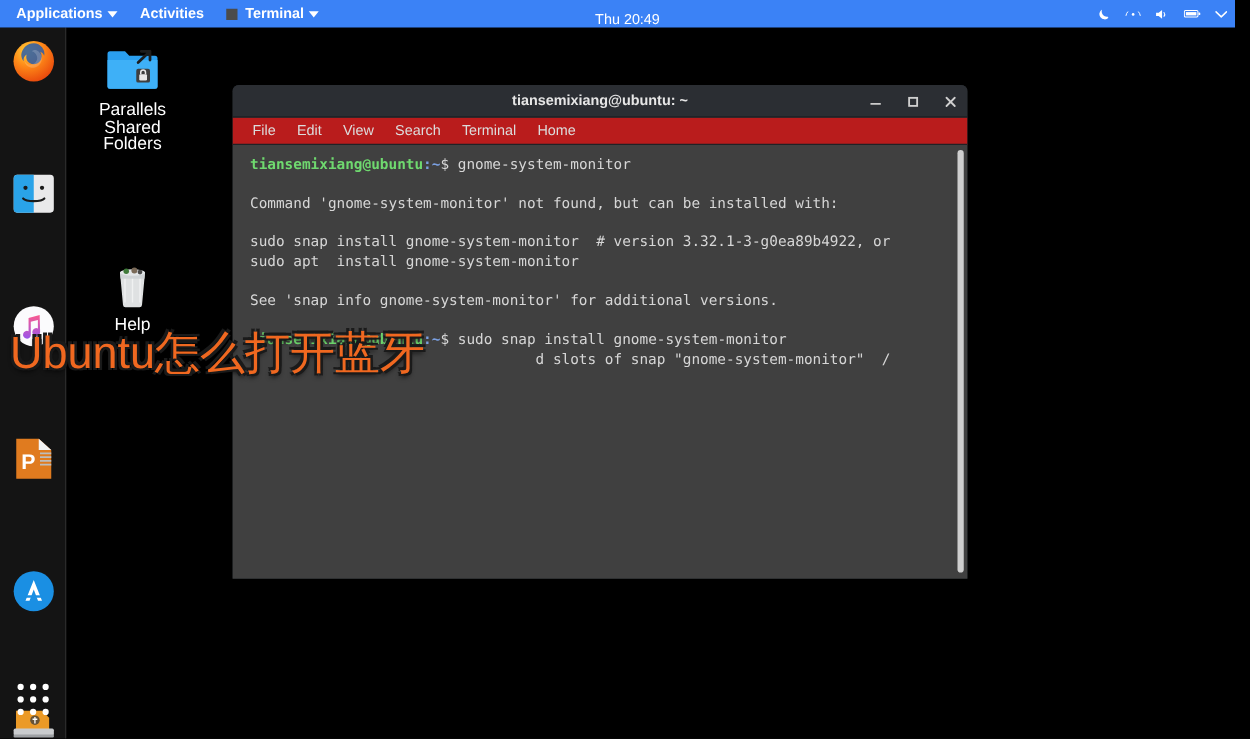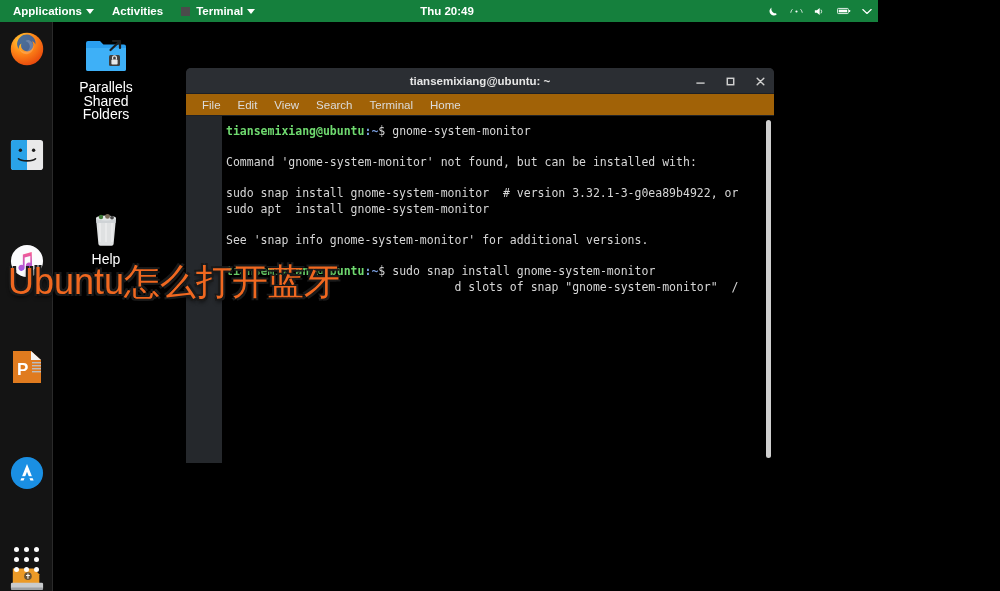--- a/index.html
+++ b/index.html
@@ -12,23 +12,23 @@
   #screen {
     position: relative;
     width: 1000px; height: 591px;
     background: #000000;
     overflow: hidden;
   }
 
   
   #topbar {
     position: absolute; left: 0; top: 0;
-    width: 878px; height: 22px;
-    background: #15803d;
-    display: flex; align-items: center;
+    width: 988px; height: 22px;
+    background: #3b82f6;
+    display: flex; align-items: flex-end;
     color: #ffffff;
     font-size: 11.5px; font-weight: bold;
     z-index: 40;
   }
   .tb-item {
     display: flex; align-items: center; gap: 4px;
     padding: 0 9px; height: 22px;
     white-space: nowrap;
   }
   .tb-left { display: flex; align-items: center; margin-left: 4px; }
@@ -41,21 +41,21 @@
   }
   .tb-appicon {
     width: 9px; height: 9px;
     background: #4b4b4b;
     display: inline-block;
     margin-right: 2px;
   }
   #tb-clock {
     position: absolute; left: 16px; right: 0;
     text-align: center;
-    font-size: 11.5px; font-weight: bold;
+    font-size: 11.5px; font-weight: normal;
     color: #ffffff;
     pointer-events: none;
   }
   #tb-right {
     position: absolute; right: 6px;
     display: flex; align-items: center; gap: 11px;
     height: 22px;
   }
   .sysicon { display: flex; align-items: center; justify-content: center; }
 
@@ -127,39 +127,38 @@
   }
   .wbtn {
     width: 16px; height: 16px;
     display: flex; align-items: center; justify-content: center;
     color: #cfcfcf;
     font-size: 12px;
     cursor: default;
   }
   #menubar {
     height: 22px;
-    background: #a16207;
+    background: #b91c1c;
     display: flex; align-items: center;
     padding-left: 10px;
     gap: 5px;
     border-bottom: 1px solid #202226;
   }
   .menu-item {
     color: #dcdcdc;
     font-size: 11.5px;
     padding: 2px 6px;
     border-radius: 3px;
   }
   #term-body {
     position: relative;
     height: 347px;
-    background: #000000;
-    padding: 8px 10px 0 2px;
+    background: #404040;
+    padding: 8px 10px 0 12px;
     overflow: hidden;
-    margin-left: 36px;
   }
   #term-text {
     font-family: "DejaVu Sans Mono", "Liberation Mono", monospace;
     font-size: 11.5px;
     line-height: 15.6px;
     color: #d6d6d6;
     white-space: pre;
     padding-left: 2px;
   }
   .prompt-user { color: #6fd96f; font-weight: bold; }

